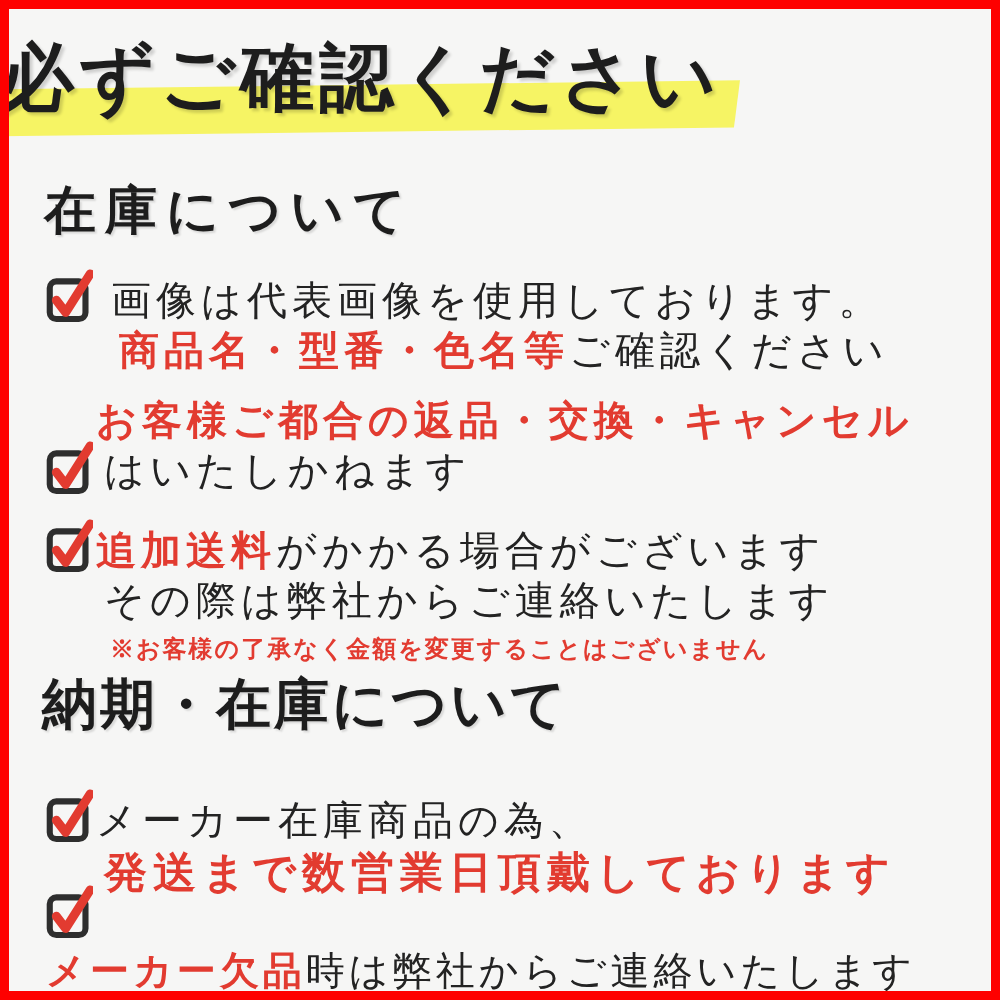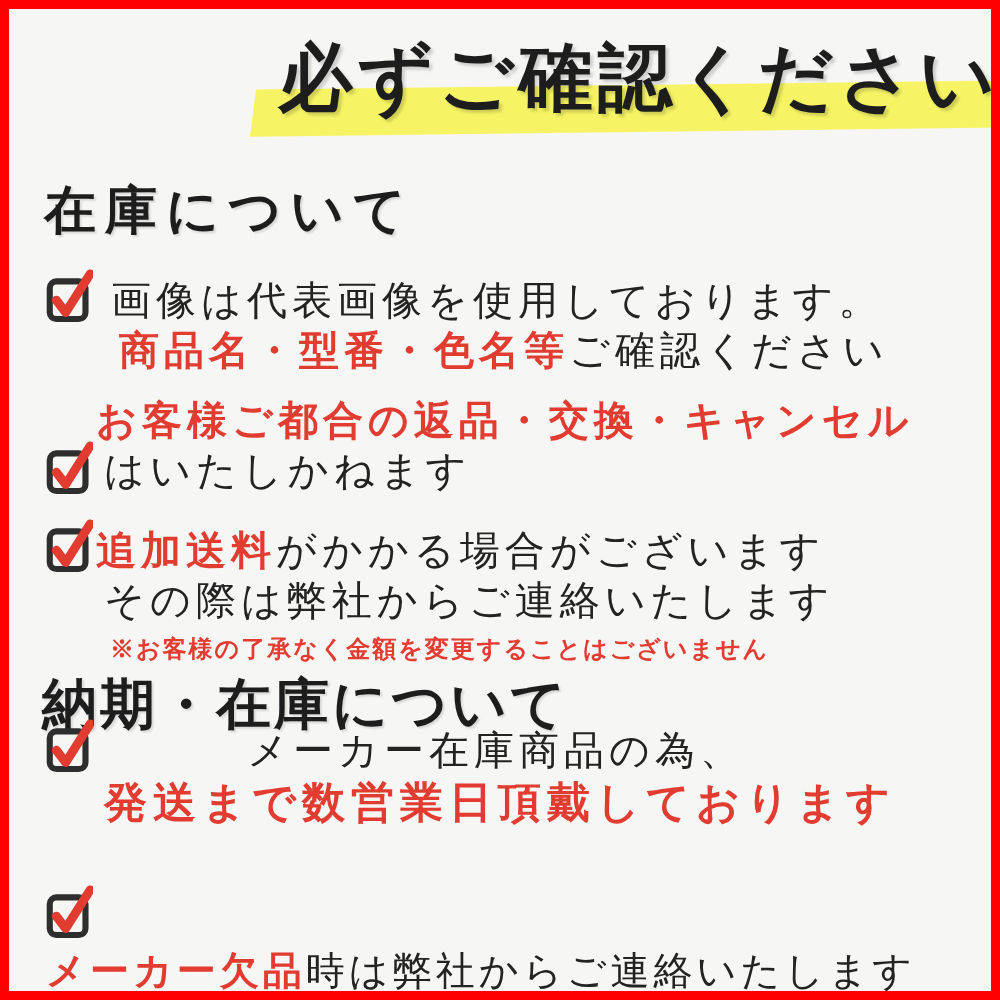--- a/index.html
+++ b/index.html
@@ -23,21 +23,21 @@
     color:var(--ink);
   }
   .frame{
     position:absolute;inset:0;
     border:9px solid var(--border-red);
     pointer-events:none;
   }
   
   .title-wrap{
     position:absolute;top:36px;left:0;right:0;
-    text-align:right;
+    text-align:left;
   }
   .title-text{
     position:relative;display:inline-block;
     font-size:74px;font-weight:700;line-height:1.15;
     letter-spacing:5px;color:#1d1d1d;
     text-shadow:3px 3px 3px rgba(0,0,0,0.16);
   }
   .title-text::before{
     content:"";position:absolute;z-index:-1;
     left:-26px;right:-16px;top:57%;height:47px;
@@ -53,21 +53,21 @@
   .sec-heading.order{left:44px;top:184px;font-size:52px;letter-spacing:9px;}
   .sec-heading.stock{left:42px;top:676px;font-size:55px;letter-spacing:3px;}
   
   .item{
     position:absolute;left:46px;right:20px;
     display:flex;align-items:flex-start;
   }
   .item.i1{top:268px;gap:15px;}
   .item.i2{top:388px;align-items:flex-end;}
   .item.i3{top:518px;}
-  .item.i4{top:718px;text-align:center;}
+  .item.i4{top:788px;}
   .item.i5{top:884px;flex-direction:column;}
   .cbx{flex:0 0 auto;width:47px;height:55px;margin-right:3px;}
   .txt{margin-top:8px;font-size:40px;line-height:1.24;letter-spacing:5px;color:var(--ink);}
   .line{display:block;}
   .line.ind{padding-left:8px;}
   .seg.red{color:var(--accent-red);font-weight:700;}
   .seg.black{color:var(--ink);}
   .line.red-large{font-size:43px;letter-spacing:6px;}
   .line.red-large .seg{color:var(--accent-red);font-weight:700;}
   .item.i5 .txt{font-size:39px;letter-spacing:4px;}

